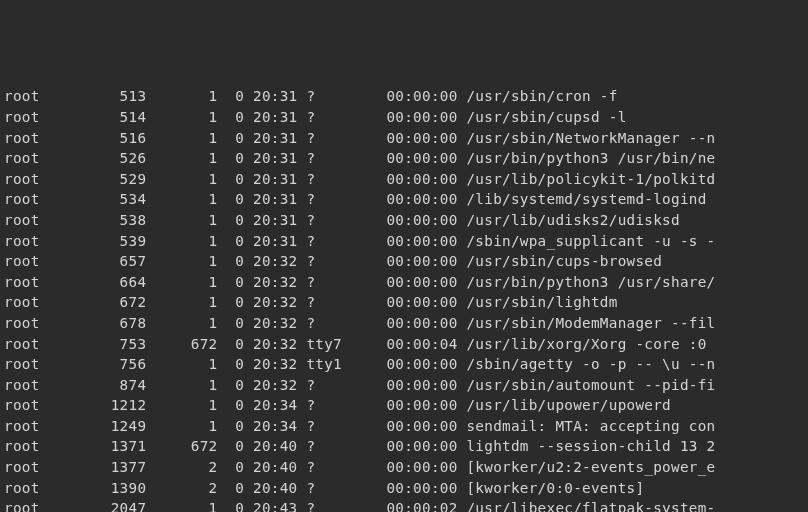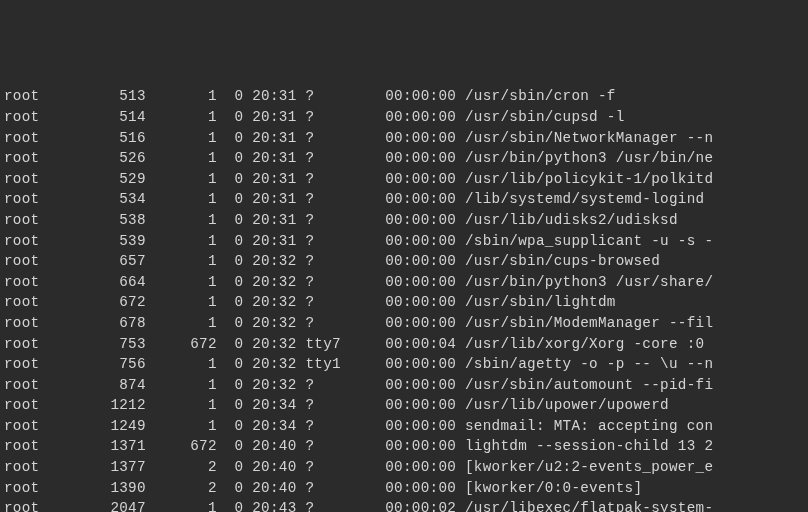--- a/index.html
+++ b/index.html
@@ -9,21 +9,21 @@
       font-size: 14.3px;
       line-height: 20.6px;
       color: #d4d4d4;
       width: 808px;
       height: 512px;
       overflow: hidden;
       padding: 4px 0 0 4px;
       white-space: pre;
       letter-spacing: 0.02em;
     }
-    .row { display: block; font-family: Liberation Mono, monospace; }
+    .row { display: block; }
   </style>
 </head>
 <body>
 
 
 
 <div id="listing"><div class="row">root         513       1  0 20:31 ?        00:00:00 /usr/sbin/cron -f</div><div class="row">root         514       1  0 20:31 ?        00:00:00 /usr/sbin/cupsd -l</div><div class="row">root         516       1  0 20:31 ?        00:00:00 /usr/sbin/NetworkManager --n</div><div class="row">root         526       1  0 20:31 ?        00:00:00 /usr/bin/python3 /usr/bin/ne</div><div class="row">root         529       1  0 20:31 ?        00:00:00 /usr/lib/policykit-1/polkitd</div><div class="row">root         534       1  0 20:31 ?        00:00:00 /lib/systemd/systemd-logind</div><div class="row">root         538       1  0 20:31 ?        00:00:00 /usr/lib/udisks2/udisksd</div><div class="row">root         539       1  0 20:31 ?        00:00:00 /sbin/wpa_supplicant -u -s -</div><div class="row">root         657       1  0 20:32 ?        00:00:00 /usr/sbin/cups-browsed</div><div class="row">root         664       1  0 20:32 ?        00:00:00 /usr/bin/python3 /usr/share/</div><div class="row">root         672       1  0 20:32 ?        00:00:00 /usr/sbin/lightdm</div><div class="row">root         678       1  0 20:32 ?        00:00:00 /usr/sbin/ModemManager --fil</div><div class="row">root         753     672  0 20:32 tty7     00:00:04 /usr/lib/xorg/Xorg -core :0</div><div class="row">root         756       1  0 20:32 tty1     00:00:00 /sbin/agetty -o -p -- \u --n</div><div class="row">root         874       1  0 20:32 ?        00:00:00 /usr/sbin/automount --pid-fi</div><div class="row">root        1212       1  0 20:34 ?        00:00:00 /usr/lib/upower/upowerd</div><div class="row">root        1249       1  0 20:34 ?        00:00:00 sendmail: MTA: accepting con</div><div class="row">root        1371     672  0 20:40 ?        00:00:00 lightdm --session-child 13 2</div><div class="row">root        1377       2  0 20:40 ?        00:00:00 [kworker/u2:2-events_power_e</div><div class="row">root        1390       2  0 20:40 ?        00:00:00 [kworker/0:0-events]</div><div class="row">root        2047       1  0 20:43 ?        00:00:02 /usr/libexec/flatpak-system-</div></div>
 
 
 

